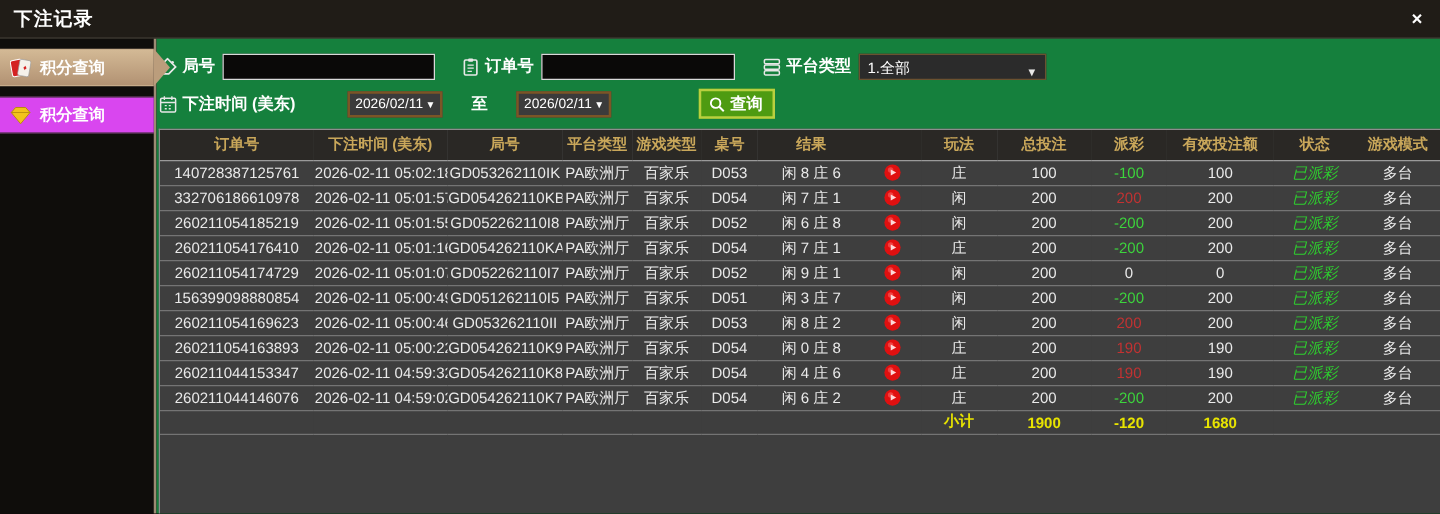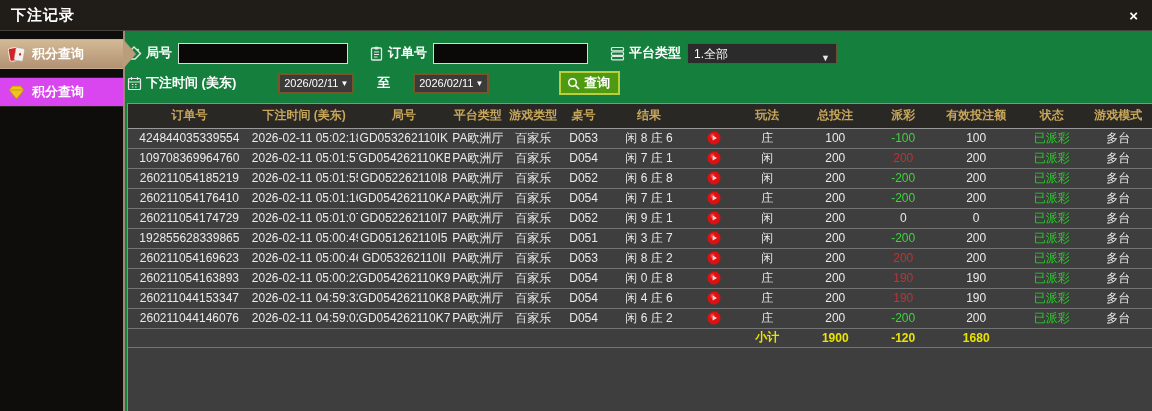--- a/index.html
+++ b/index.html
@@ -71,21 +71,21 @@
   th {
     height:24px; background:#2a2825; color:#c9a75a; font-size:12px; font-weight:bold;
     border-bottom:1px solid #9a9a9a; white-space:nowrap; overflow:hidden;
   }
   td {
     height:20px; background:#3e3e3e; color:#eaeaea; font-size:12px; text-align:center;
     border-bottom:1px solid #747474; white-space:nowrap; overflow:hidden; padding:0 1px;
   }
   td.pos { color:#c23232; }
   td.neg { color:#3cd43c; }
-  td.status { color:#2ecc2e; }
+  td.status { color:#2ecc2e;font-style:italic; }
   tr.totals td { color:#e8e400; font-weight:bold; height:19px; }
   .replay-btn { display:inline-flex; width:14px; height:14px; vertical-align:middle; cursor:pointer; }
 </style>
 </head>
 <body>
 
 <div class="window">
 
   <div class="titlebar">
     <span class="title">下注记录</span>
@@ -212,21 +212,21 @@
                 <th>玩法</th>
                 <th>总投注</th>
                 <th>派彩</th>
                 <th>有效投注额</th>
                 <th>状态</th>
                 <th>游戏模式</th>
               </tr>
             </thead>
           <tbody id="tbody">
               <tr>
-                <td>424844035339554</td>
+                <td>140728387125761</td>
                 <td>2026-02-11 05:02:18</td>
                 <td>GD053262110IK</td>
                 <td>PA欧洲厅</td>
                 <td>百家乐</td>
                 <td>D053</td>
                 <td>闲 8 庄 6</td>
                 <td><span class="replay-btn">
                     <svg viewBox="0 0 14 14">
                       <circle cx="7" cy="7" r="6.5" fill="#e01010"></circle>
                       <circle cx="5.5" cy="5" r="2.2" fill="#ff6a6a" opacity="0.55"></circle>
@@ -234,21 +234,21 @@
                     </svg>
                   </span></td>
                 <td>庄</td>
                 <td>100</td>
                 <td class="neg">-100</td>
                 <td>100</td>
                 <td class="status">已派彩</td>
                 <td>多台</td>
               </tr>
               <tr>
-                <td>109708369964760</td>
+                <td>332706186610978</td>
                 <td>2026-02-11 05:01:57</td>
                 <td>GD054262110KB</td>
                 <td>PA欧洲厅</td>
                 <td>百家乐</td>
                 <td>D054</td>
                 <td>闲 7 庄 1</td>
                 <td><span class="replay-btn">
                     <svg viewBox="0 0 14 14">
                       <circle cx="7" cy="7" r="6.5" fill="#e01010"></circle>
                       <circle cx="5.5" cy="5" r="2.2" fill="#ff6a6a" opacity="0.55"></circle>
@@ -322,21 +322,21 @@
                     </svg>
                   </span></td>
                 <td>闲</td>
                 <td>200</td>
                 <td class="">0</td>
                 <td>0</td>
                 <td class="status">已派彩</td>
                 <td>多台</td>
               </tr>
               <tr>
-                <td>192855628339865</td>
+                <td>156399098880854</td>
                 <td>2026-02-11 05:00:49</td>
                 <td>GD051262110I5</td>
                 <td>PA欧洲厅</td>
                 <td>百家乐</td>
                 <td>D051</td>
                 <td>闲 3 庄 7</td>
                 <td><span class="replay-btn">
                     <svg viewBox="0 0 14 14">
                       <circle cx="7" cy="7" r="6.5" fill="#e01010"></circle>
                       <circle cx="5.5" cy="5" r="2.2" fill="#ff6a6a" opacity="0.55"></circle>

